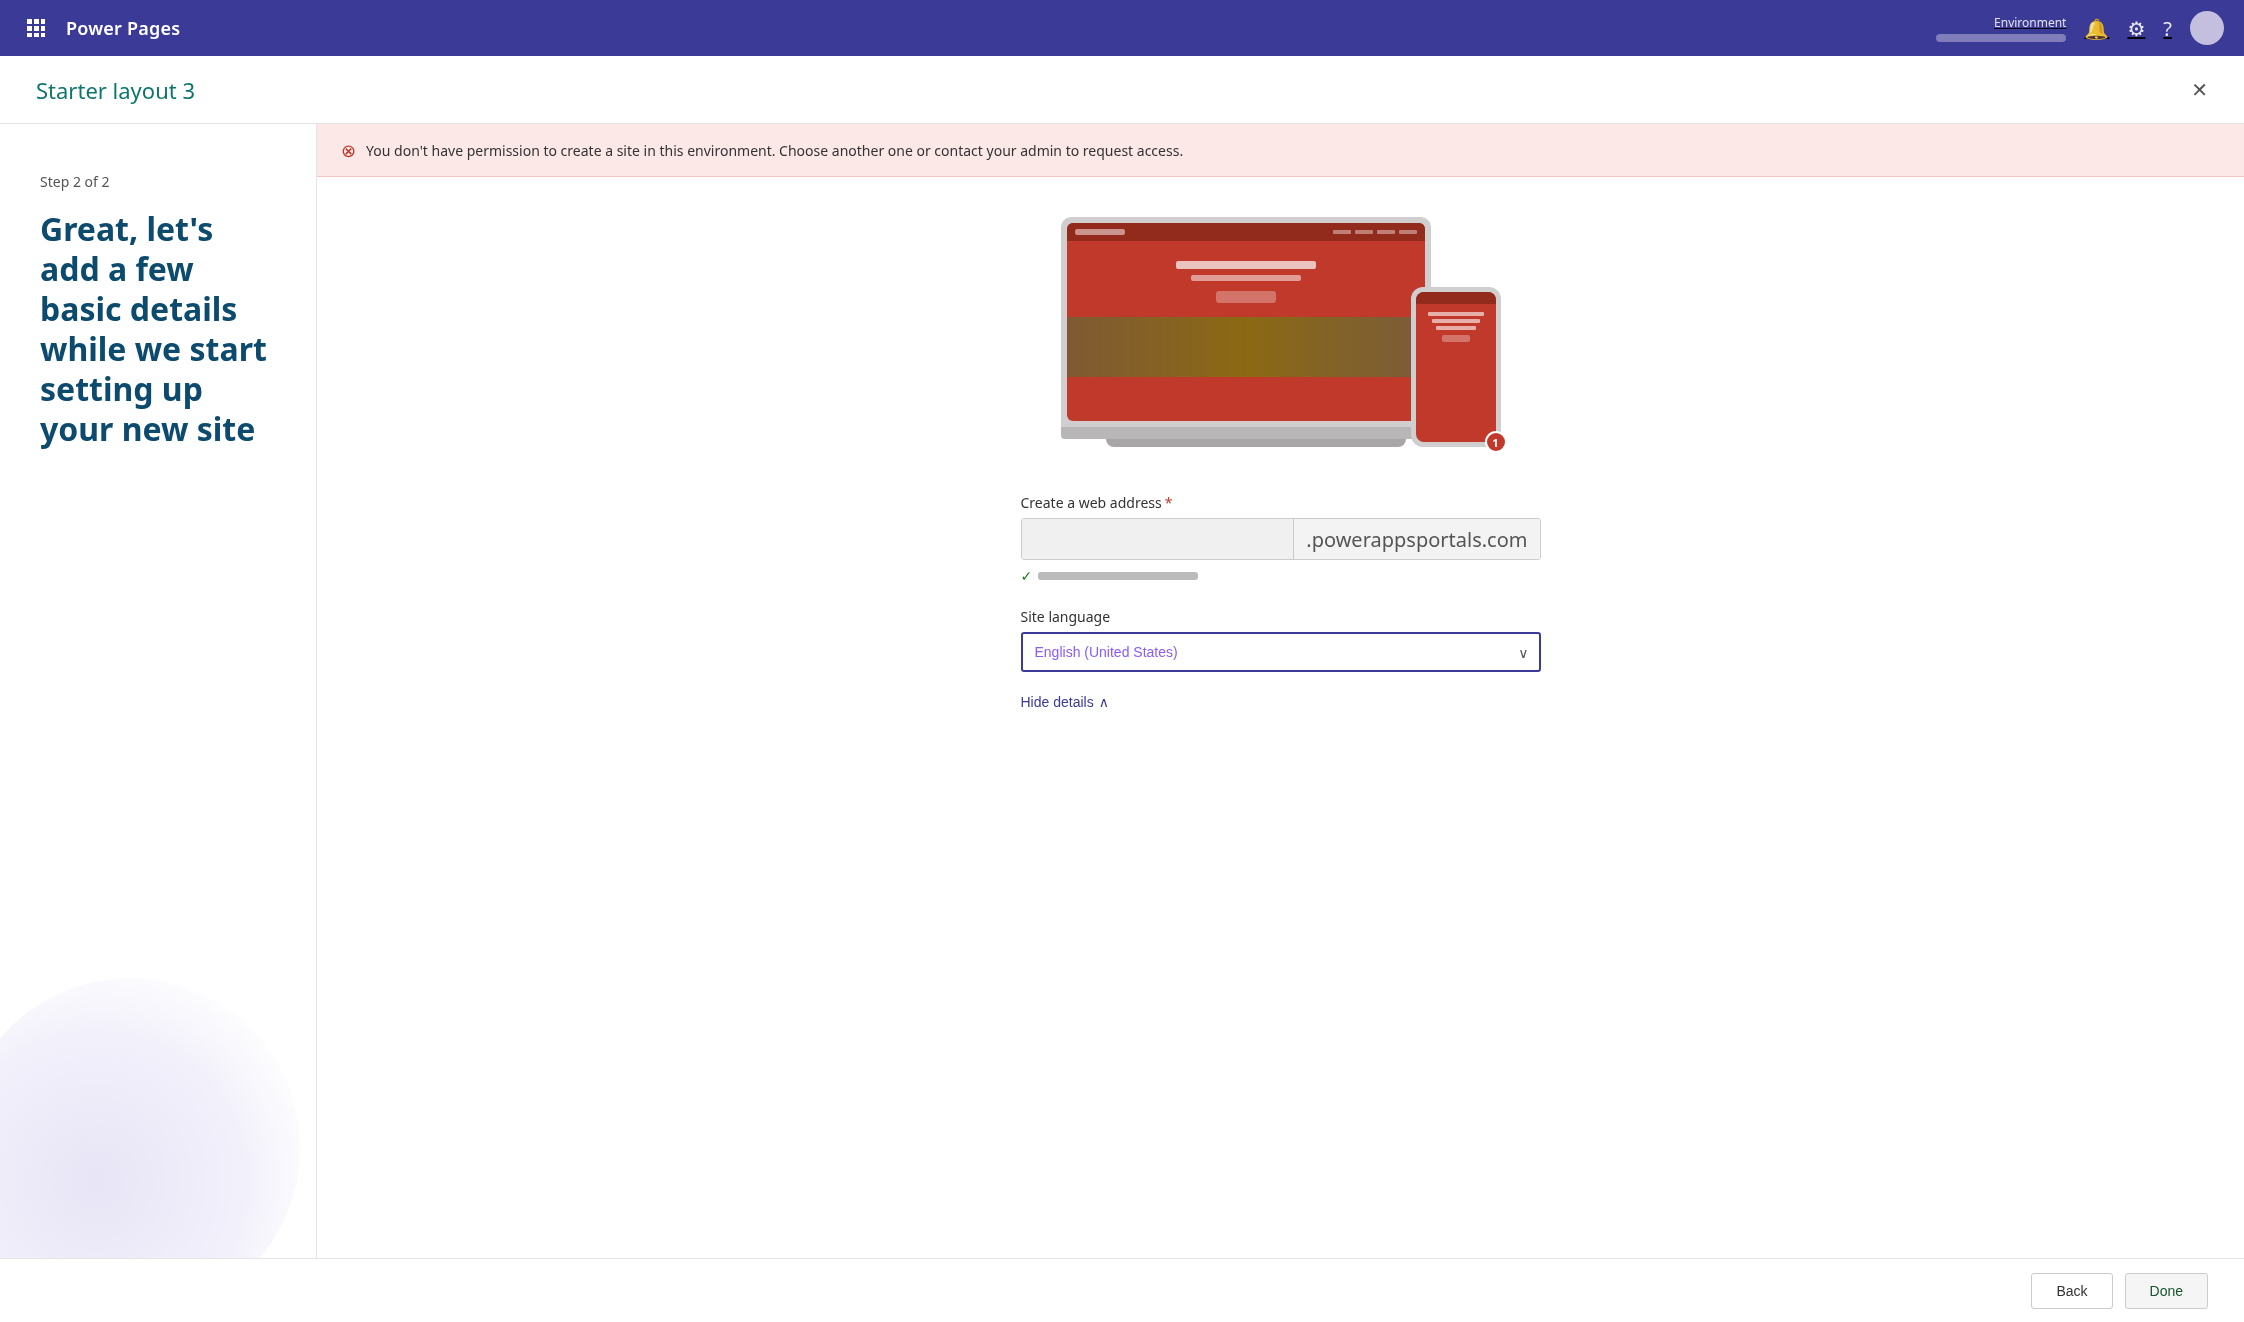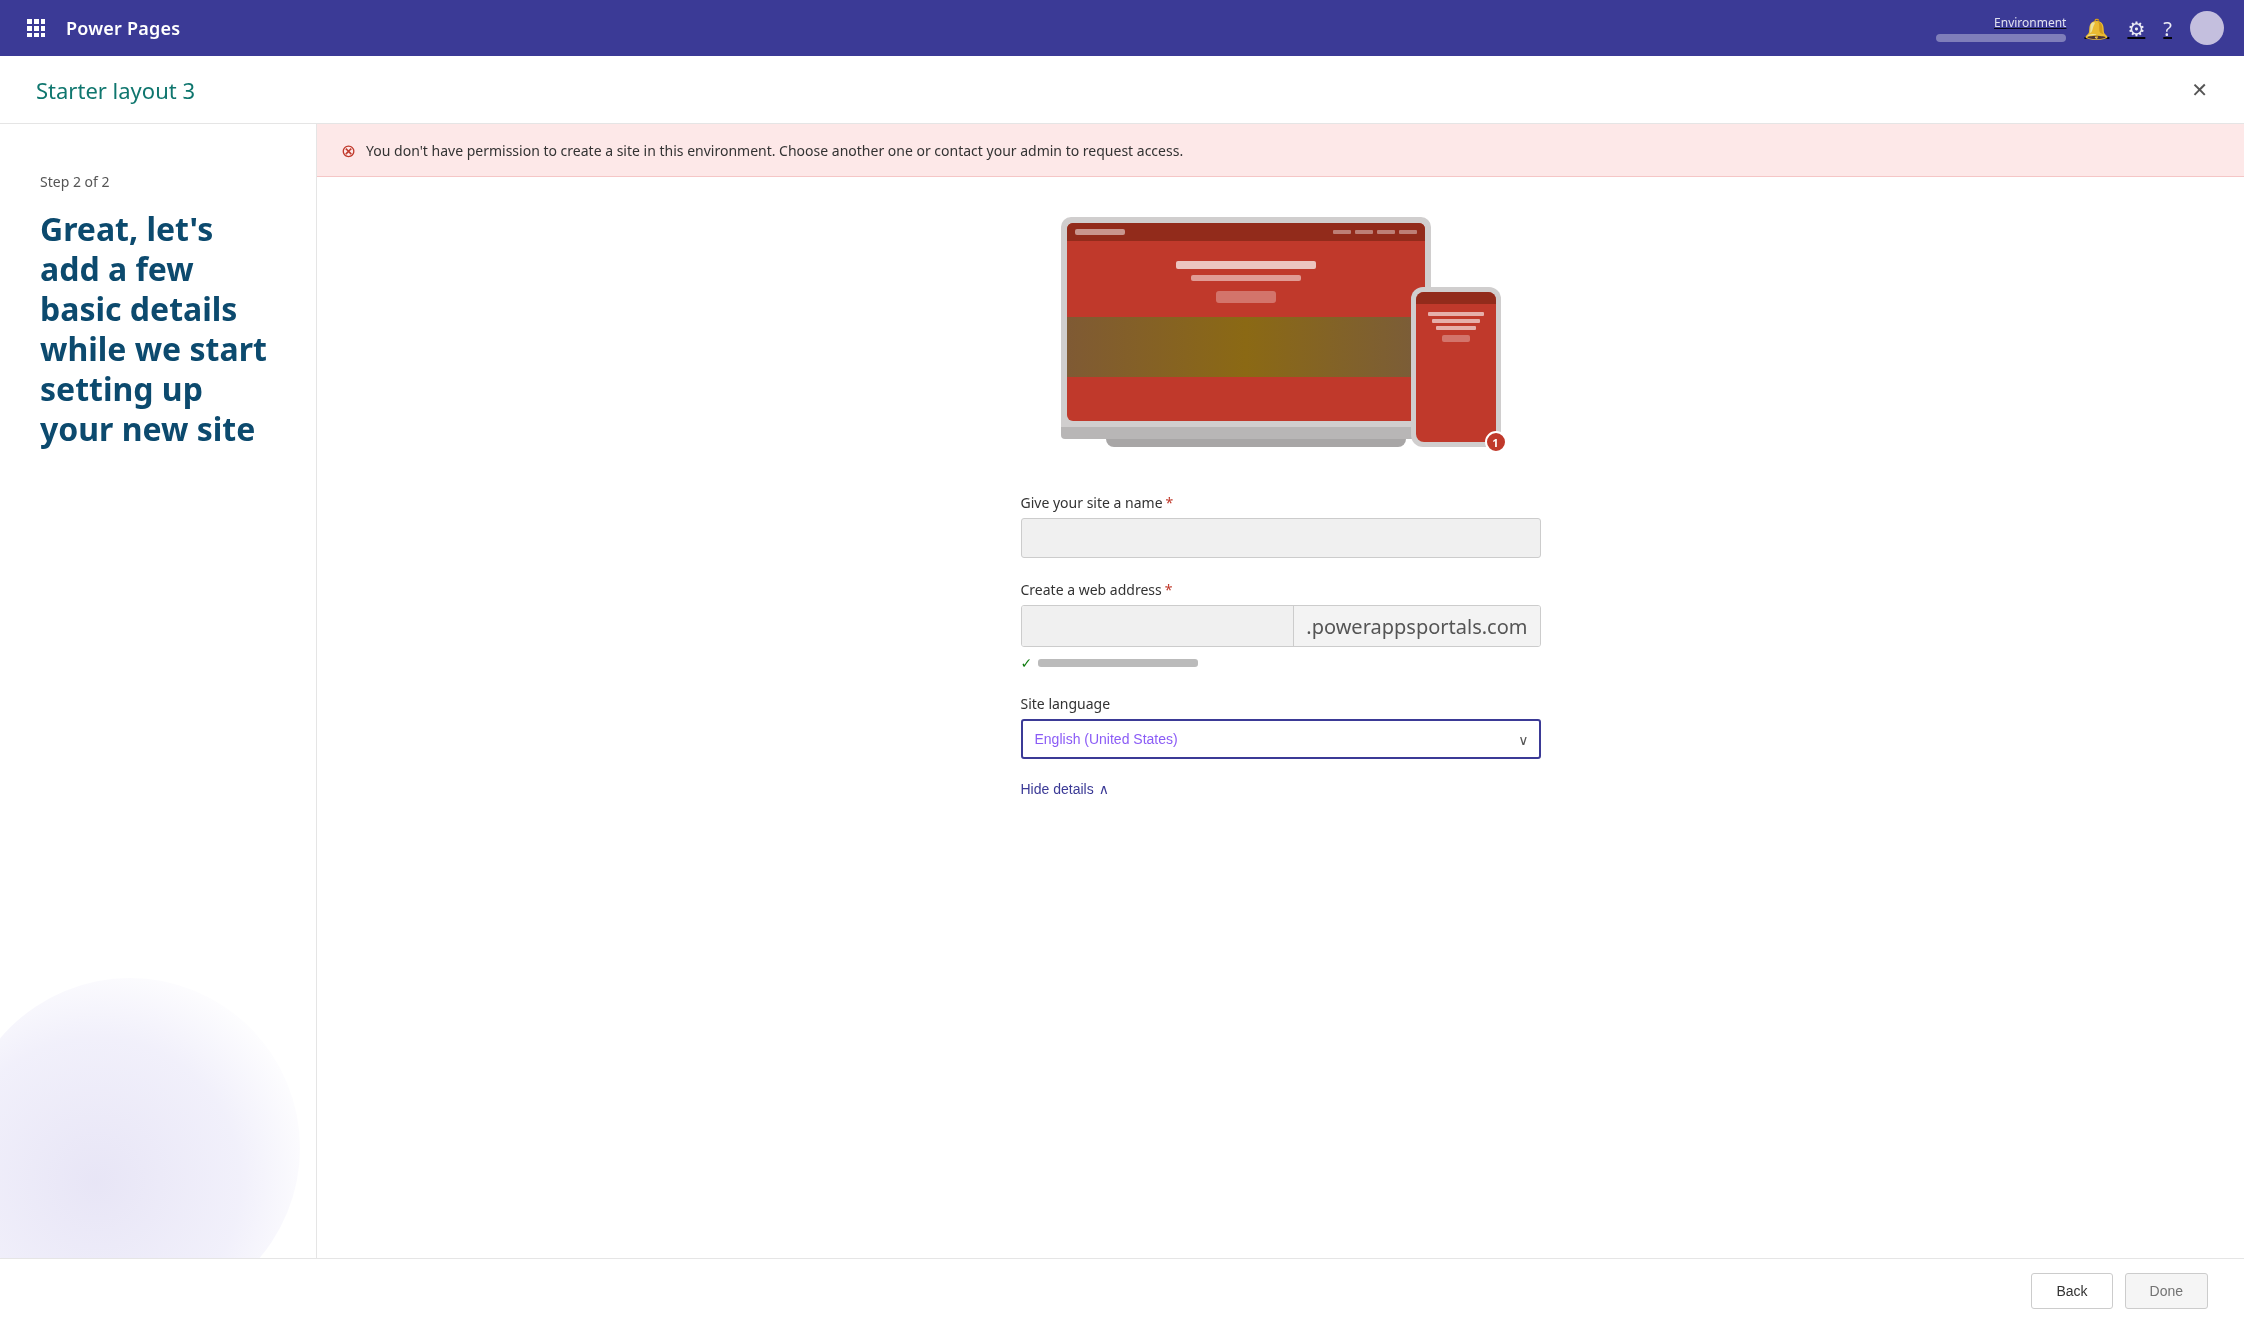--- a/index.html
+++ b/index.html
@@ -474,21 +474,21 @@
       color: #333;
       cursor: pointer;
     }
     .btn-done {
       height: 36px;
       padding: 0 24px;
       border: 1px solid #ccc;
       border-radius: 3px;
       background: #f5f5f5;
       font-size: 14px;
-      color: #737373;
+      color: #14532d;
       cursor: not-allowed;
     }
     .input-blurred {
       background: #f0f0f0;
     }
   </style>
 </head>
 <body>
 
 <nav class="top-nav">
@@ -577,26 +577,20 @@
                 <div class="phone-hero-btn"></div>
               </div>
             </div>
           </div>
           <div class="phone-badge">1</div>
         </div>
       </div>
 
       <div class="form-section">
 
-        <div class="form-group">
-          <label class="form-label">
-            <span>Give your site a name</span><span class="required-star">*</span>
-          </label>
-          <input class="form-input input-blurred" type="text" style="">
-        </div>
 
         <div class="form-group">
           <label class="form-label">
             <span>Create a web address</span><span class="required-star">*</span>
           </label>
           <div class="web-address-row">
             <input class="web-address-input input-blurred" type="text" style="">
             <div class="web-address-suffix">.powerappsportals.com</div>
           </div>
           <div class="web-check-row">

